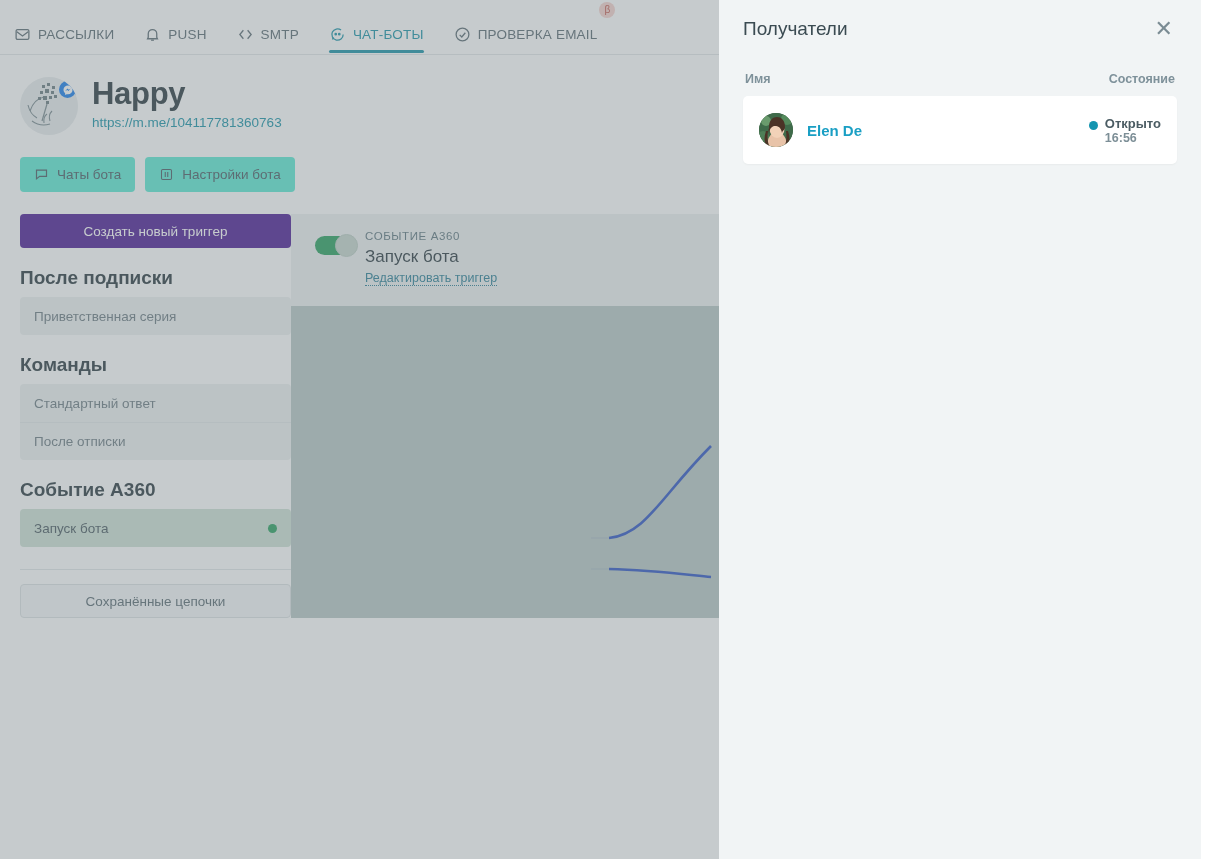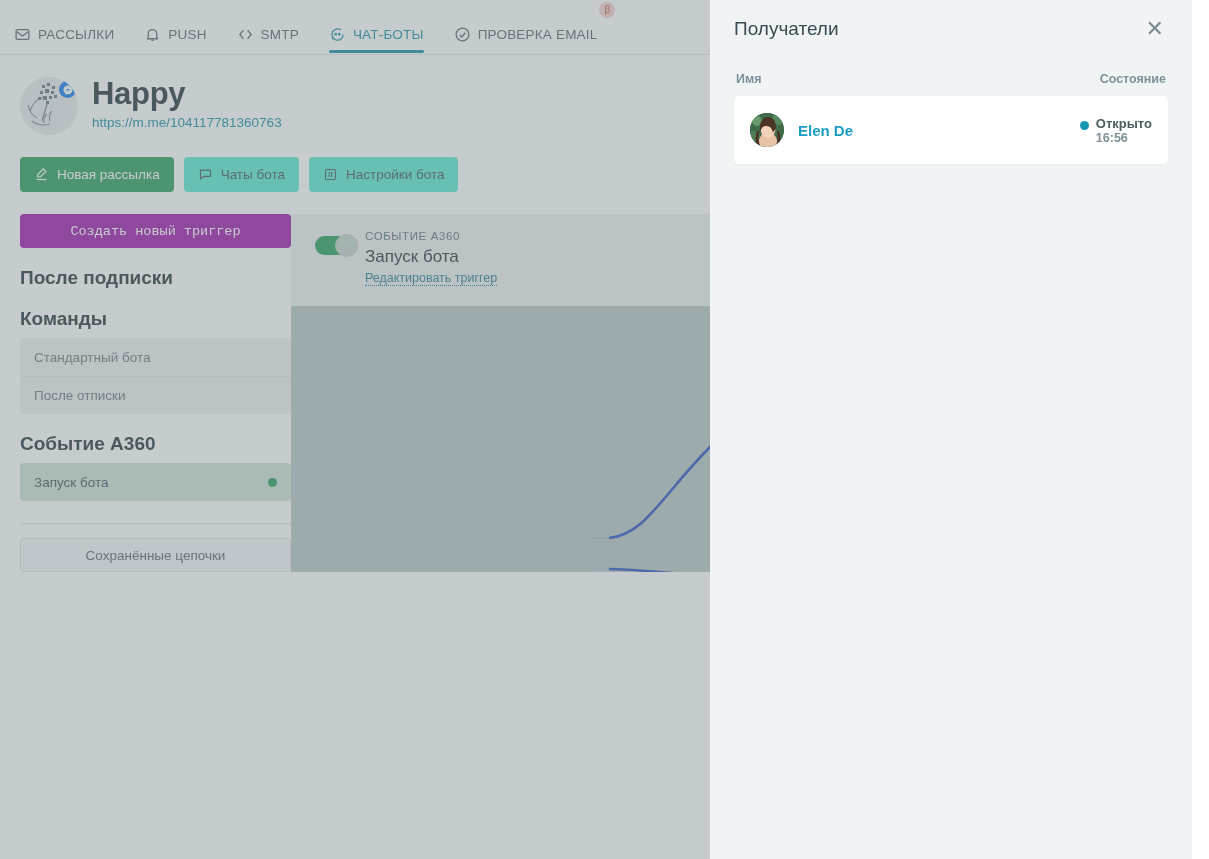--- a/index.html
+++ b/index.html
@@ -99,23 +99,23 @@
   .tab.active::after {
     content: ""; position: absolute; left: 0; right: 13px; bottom: -2px;
     height: 3px; background: #2aa05f;
   }
 
   
   .body-wrap { display: flex; margin-top: 22px; }
   .sidebar { width: 291px; padding-left: 20px; flex: none; }
   .create-trigger {
     width: 271px; height: 34px; border-radius: 4px;
-    background: #a21caf; color: #fff; font-size: 13.5px;
+    background: #4c1d95; color: #fff; font-size: 13.5px;
     display: flex; align-items: center; justify-content: center;
-    cursor: pointer; font-weight: 500; font-family: Liberation Mono, monospace;
+    cursor: pointer; font-weight: 500;
   }
   .grp-title {
     font-size: 19px; color: #2b3a40; font-weight: bold;
     margin: 19px 0 8px 0;
   }
   .grp-box {
     width: 271px; background: #eef1f2; border-radius: 4px; overflow: hidden;
   }
   .grp-item {
     height: 38px; display: flex; align-items: center;
@@ -162,21 +162,21 @@
     border-bottom: 1px dotted #2b7f96; display: inline-block; cursor: pointer;
   }
   .flow-area {
     position: absolute; left: 0; right: 0; top: 92px; bottom: 0;
     background: #b9c9c6; overflow: hidden;
   }
   .edge { position: absolute; left: 0; top: 0; overflow: visible; z-index: 4; }
 
   
   .drawer {
-    position: absolute; right: 17px; top: 0;
+    position: absolute; right: 8px; top: 0;
     width: 482px; height: 859px; background: #f1f4f5;
     z-index: 100; padding: 0 24px;
   }
   .drawer-head {
     height: 48px; display: flex; align-items: center;
     justify-content: space-between; padding-top: 10px;
   }
   .drawer-title { font-size: 19px; color: #3b4b52; }
   .drawer-close {
     font-size: 22px; color: #7b8c94; cursor: pointer; line-height: 1;
@@ -291,27 +291,20 @@
           </div>
         </div>
         <div>
           <div class="bot-name">Happy</div>
           <a class="bot-link" href="#">https://m.me/104117781360763</a>
         </div>
       </div>
     </div>
 
     <div class="btn-row">
-      <div class="btn btn-primary">
-        <svg width="15" height="15" viewBox="0 0 24 24" fill="none" stroke="#fff" stroke-width="1.9">
-          <path d="M4 20h16"></path>
-            <path d="M6 16.5V12l9-9 4 4-9 9H6z"></path>
-        </svg>
-        <span>Новая рассылка</span>
-      </div>
       <div class="btn btn-ghost">
         <svg width="15" height="15" viewBox="0 0 24 24" fill="none" stroke="#4b5c64" stroke-width="1.9">
           <path d="M4 5h16v10H9l-5 4V5z"></path>
         </svg>
         <span>Чаты бота</span>
       </div>
       <div class="btn btn-ghost">
         <svg width="15" height="15" viewBox="0 0 24 24" fill="none" stroke="#4b5c64" stroke-width="1.7">
           <rect x="4" y="4" width="16" height="16" rx="2"></rect>
             <path d="M10 8v8M14 8v8"></path>
@@ -322,25 +315,30 @@
 
 
     <div class="body-wrap">
 
       <div class="sidebar">
         <div class="create-trigger">
           <span>Создать новый триггер</span>
         </div>
 
         <div class="grp-title">После подписки</div>
+        <div class="grp-box">
+          <div class="grp-item">
+            <span>Приветственная серия</span>
+          </div>
+        </div>
 
         <div class="grp-title">Команды</div>
         <div class="grp-box">
           <div class="grp-item">
-            <span>Стандартный бота</span>
+            <span>Стандартный ответ</span>
           </div>
           <div class="grp-item">
             <span>После отписки</span>
           </div>
         </div>
 
         <div class="grp-title">Событие A360</div>
         <div class="grp-box active">
           <div class="grp-item">
             <span>Запуск бота</span>

